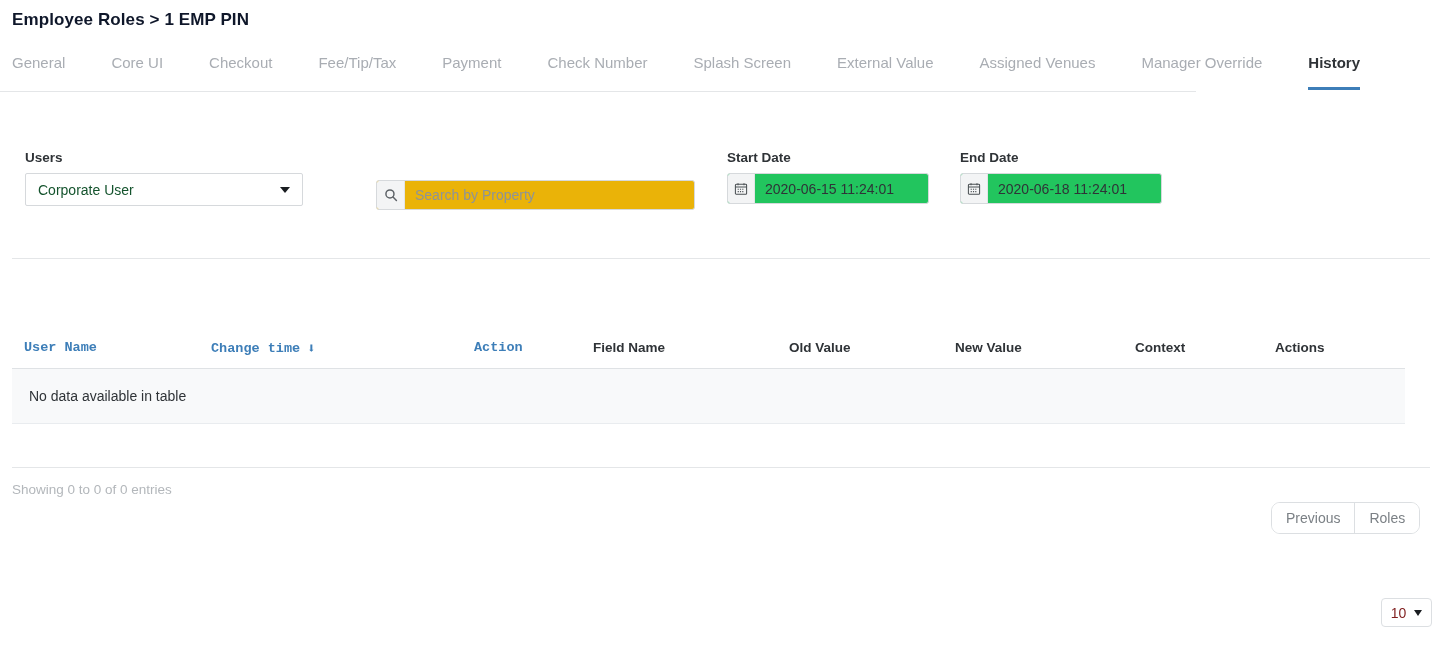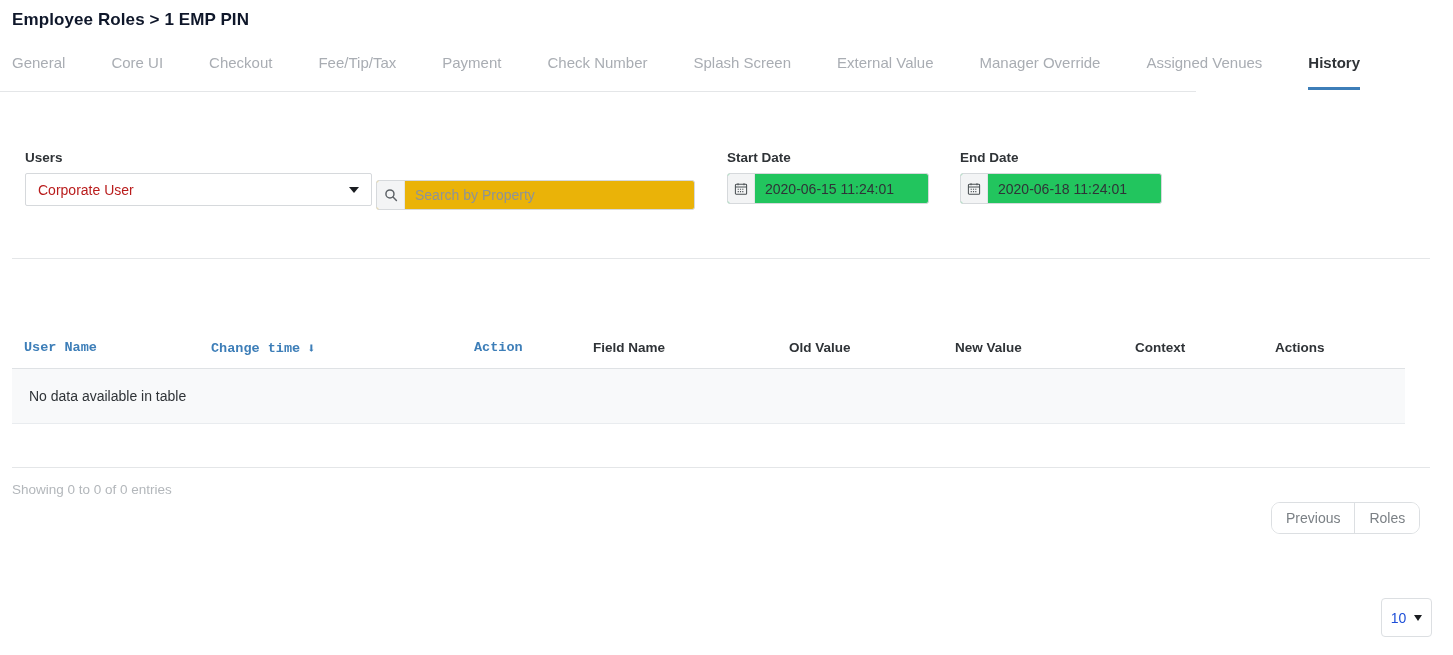--- a/index.html
+++ b/index.html
@@ -69,30 +69,30 @@
     font-size: 13.5px;
     font-weight: bold;
     color: #2f3337;
     margin-bottom: 8px;
     display: block;
     white-space: nowrap;
   }
 
   .users-block { position: absolute; left: 25px; top: 10px; }
   .select-box {
-    width: 347px;
+    width: 278px;
     height: 33px;
     border: 1px solid #d6d9dc;
     border-radius: 2px;
     background: #fff;
     display: flex;
     align-items: center;
     padding: 0 10px 0 12px;
     font-size: 14px;
-    color: #b91c1c;
+    color: #14532d;
     cursor: pointer;
     justify-content: space-between;
   }
   .caret {
     width: 0; height: 0;
     border-left: 5px solid transparent;
     border-right: 5px solid transparent;
     border-top: 6px solid #1a1d21;
     margin-right: 2px;
   }
@@ -243,30 +243,30 @@
     background: #fff;
     white-space: nowrap;
   }
   .pager-btn + .pager-btn { border-left: 1px solid #dcdfe2; }
 
   .pagesize {
     position: absolute;
     left: 1381px;
     top: 598px;
     width: 51px;
-    height: 39px;
+    height: 29px;
     border: 1px solid #dcdfe2;
     border-radius: 4px;
     background: #fff;
     display: flex;
     align-items: center;
     justify-content: center;
     gap: 8px;
     font-size: 14px;
-    color: #1d4ed8;
+    color: #7f1d1d;
     cursor: pointer;
   }
   .caret-sm {
     width: 0; height: 0;
     border-left: 4.5px solid transparent;
     border-right: 4.5px solid transparent;
     border-top: 6px solid #1a1d21;
   }
 </style>
 </head>
@@ -278,22 +278,22 @@
 
   <div class="tabbar">
     <div class="tab">General</div>
     <div class="tab">Core UI</div>
     <div class="tab">Checkout</div>
     <div class="tab">Fee/Tip/Tax</div>
     <div class="tab">Payment</div>
     <div class="tab">Check Number</div>
     <div class="tab">Splash Screen</div>
     <div class="tab">External Value</div>
+    <div class="tab">Assigned Venues</div>
     <div class="tab">Manager Override</div>
-    <div class="tab">Assigned Venues</div>
     <div class="tab active last">History</div>
   </div>
 
   <div class="filters">
 
     <div class="users-block">
       <span class="field-label">Users</span>
       <div class="select-box">
         <span>Corporate User</span>
         <span class="caret"></span>

